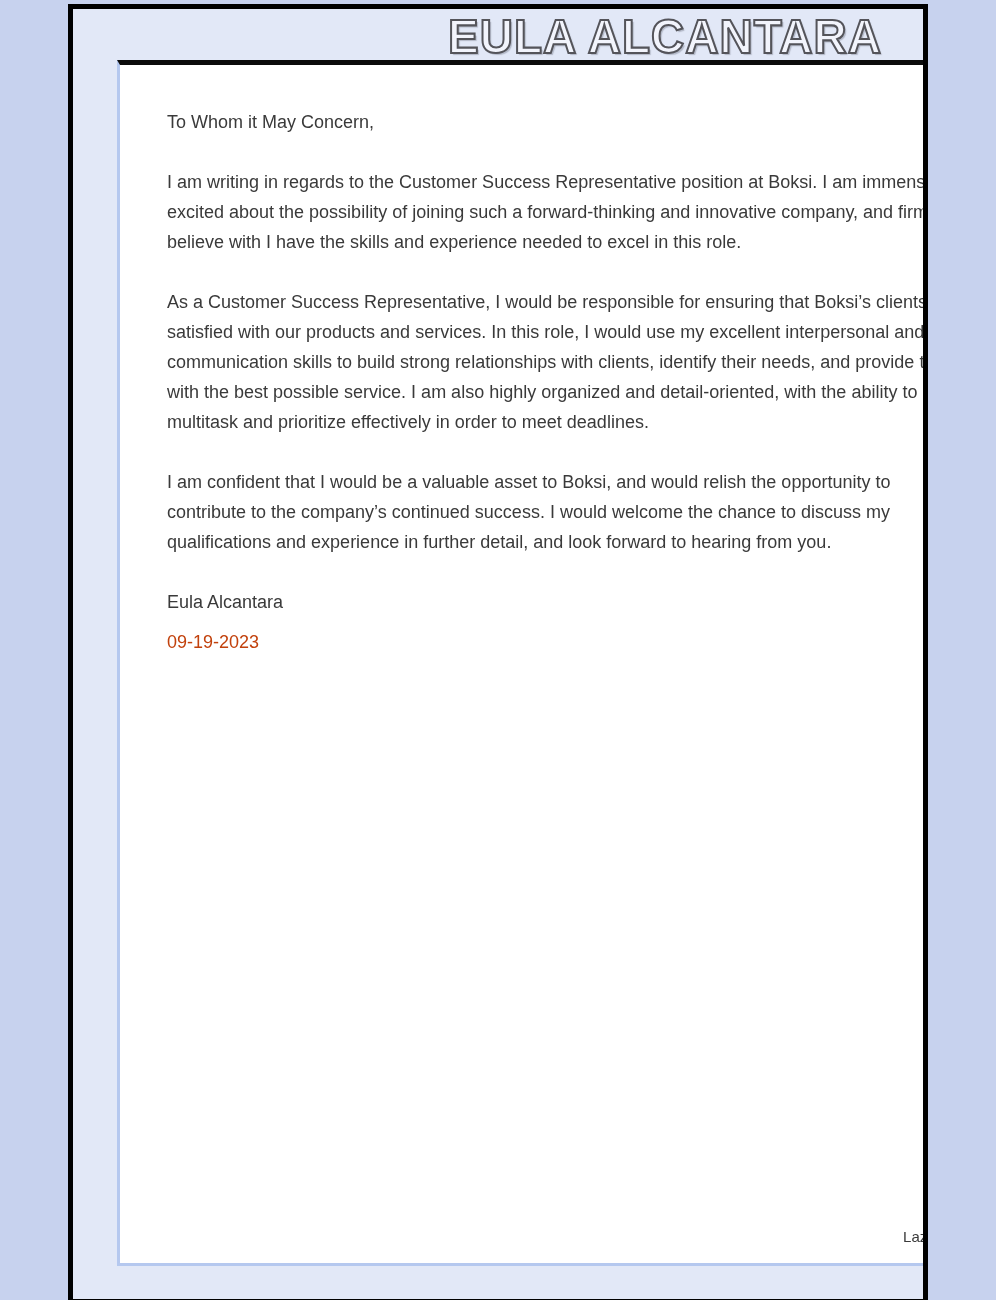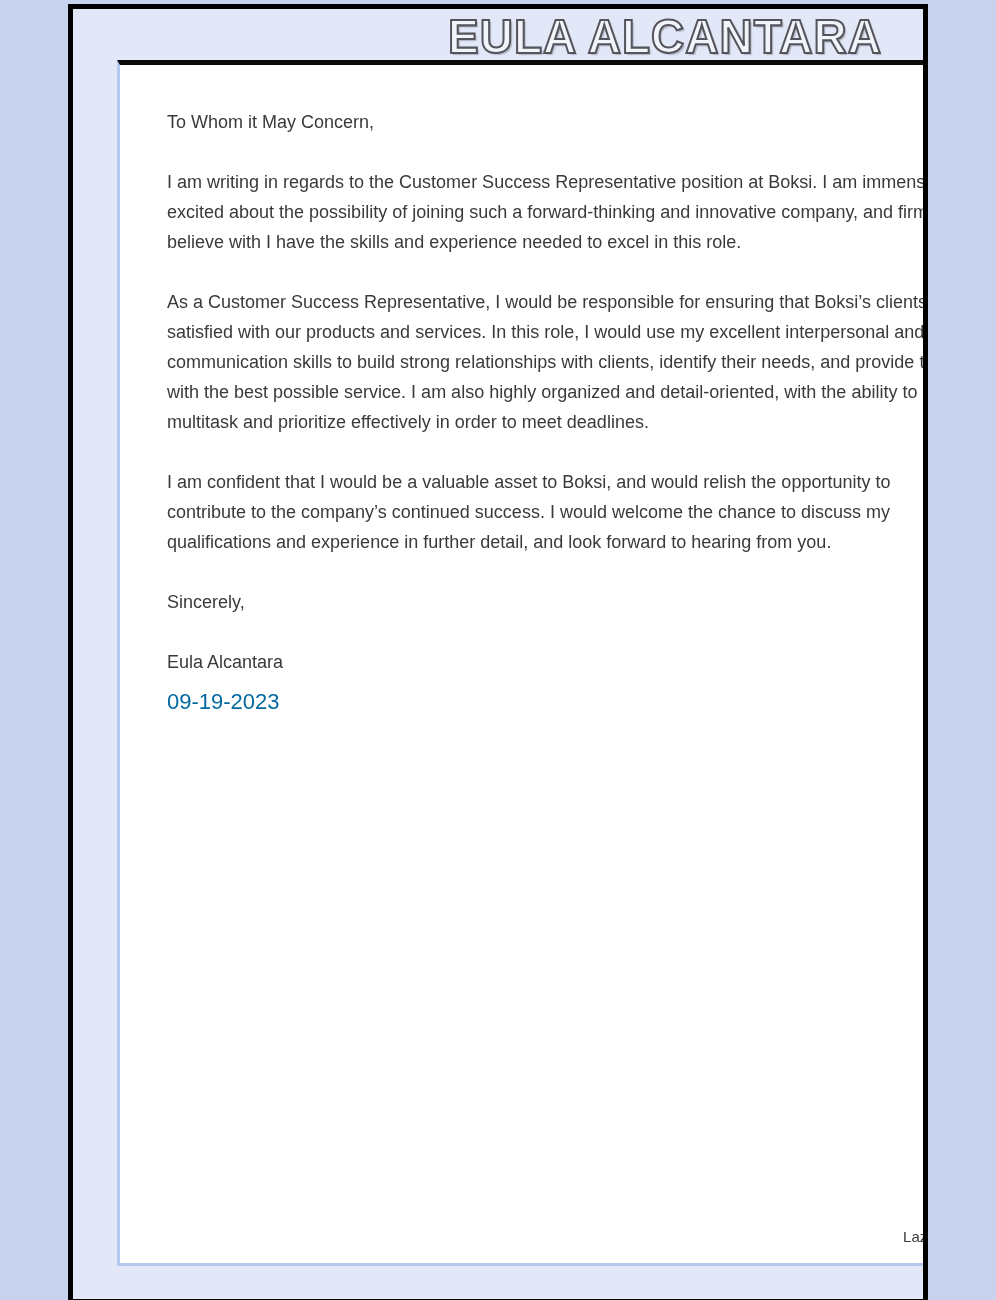--- a/index.html
+++ b/index.html
@@ -55,22 +55,22 @@
   .content {
     padding: 42px 50px 0 47px;
     color: #3a3a3a;
     font-size: 18px;
     line-height: 30px;
   }
   .content p { margin-bottom: 30px; }
   .content p.tight { margin-bottom: 10px; }
 
   .date {
-    color: #0369a1;
-    font-size: 22px;
+    color: #c2410c;
+    font-size: 18px;
     line-height: 30px;
   }
 
   .footer {
     position: absolute;
     right: 10px;
     bottom: 18px;
     font-size: 15px;
     color: #3a3a3a;
   }
@@ -89,21 +89,20 @@
 
       <p>To Whom it May Concern,</p>
 
       <p>I am writing in regards to the Customer Success Representative position at Boksi. I am immensely excited about the possibility of joining such a forward-thinking and innovative company, and firmly believe with I have the skills and experience needed to excel in this role.</p>
 
       <p>As a Customer Success Representative, I would be responsible for ensuring that Boksi’s clients are satisfied with our products and services. In this role, I would use my excellent interpersonal and communication skills to build strong relationships with clients, identify their needs, and provide them with the best possible service. I am also highly organized and detail-oriented, with the ability to multitask and prioritize effectively in order to meet deadlines.</p>
 
       <p>I am confident that I would be a valuable asset to Boksi, and would relish the opportunity to contribute to the company’s continued success. I would welcome the chance to discuss my qualifications and experience in further detail, and look forward to hearing from you.</p>
 
 
-      <p>Sincerely,</p>
 
       <p class="tight">Eula Alcantara</p>
 
       <div class="date">09-19-2023</div>
     </div>
 
     <div class="footer">Lazyapply.com</div>
   </div>
 
 </div>

